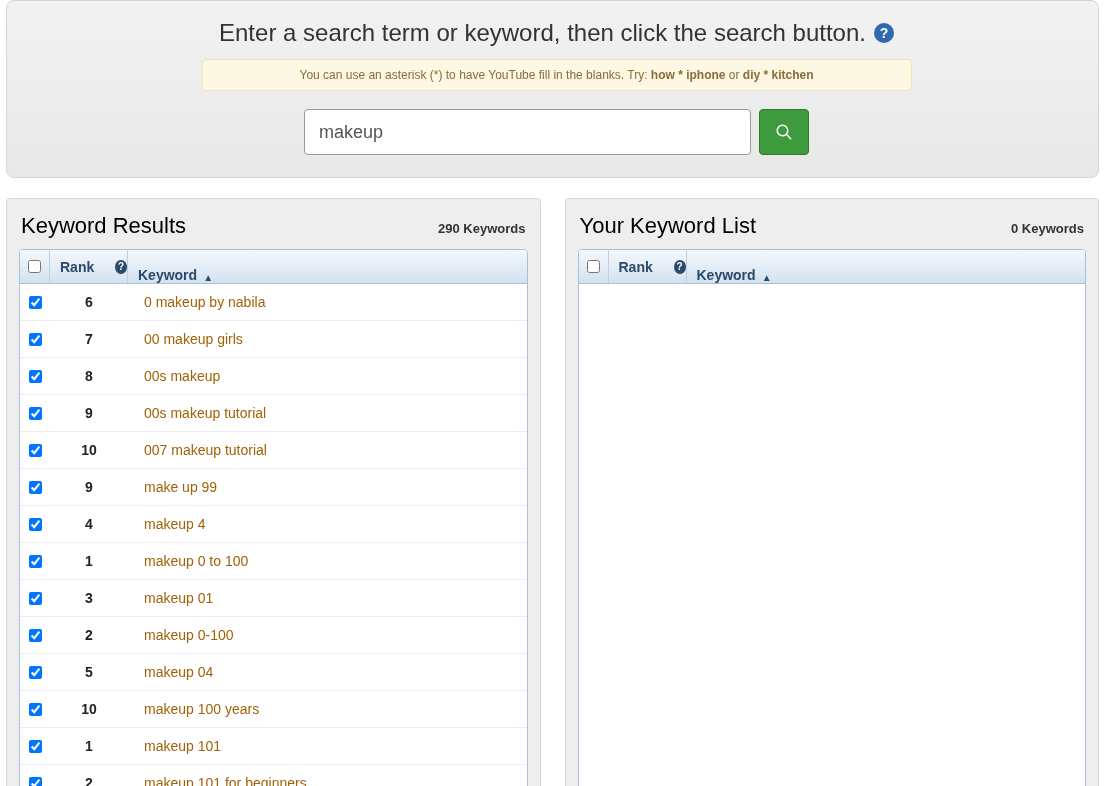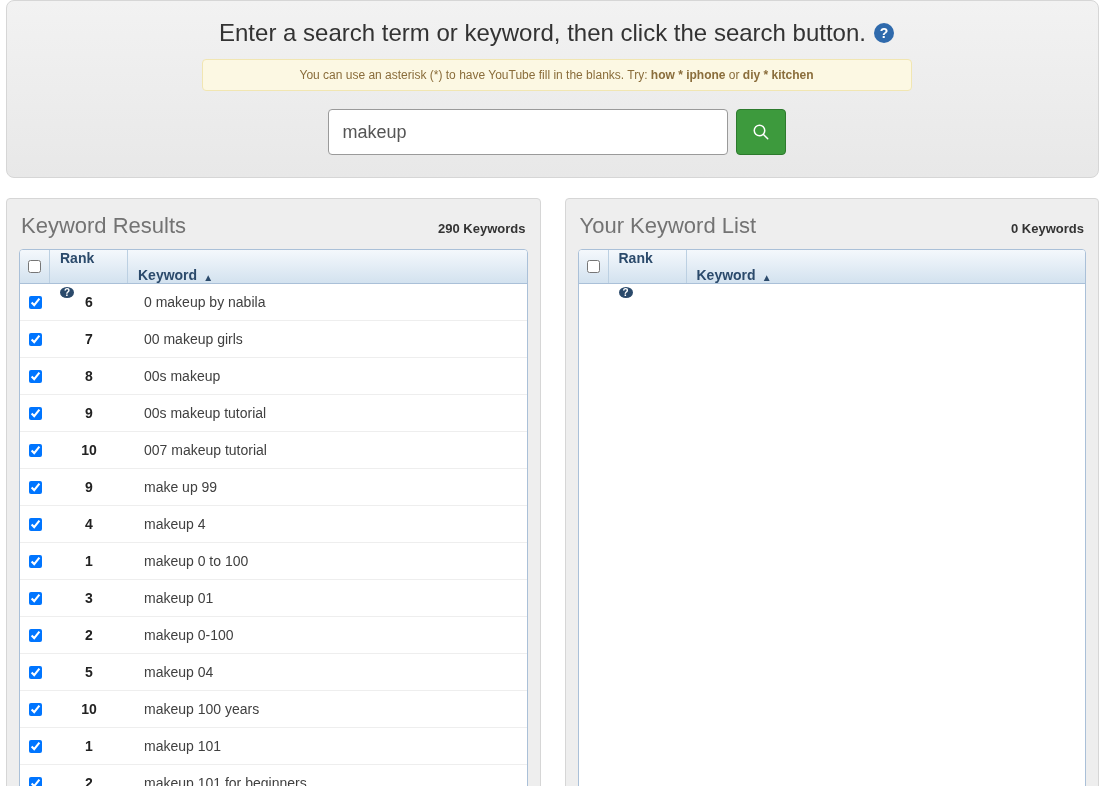--- a/index.html
+++ b/index.html
@@ -53,21 +53,21 @@
     margin-bottom: 18px;
   }
   .hint-bar b { color: #8a6d3b; }
   .search-row {
     display: flex;
     justify-content: center;
     align-items: stretch;
     gap: 8px;
   }
   .search-input {
-    width: 400px;
+    width: 447px;
     height: 46px;
     border: 1px solid #9a9a9a;
     border-radius: 4px;
     padding: 0 14px;
     font-size: 18px;
     color: #555;
     outline: none;
   }
   .search-btn {
     width: 50px;
@@ -99,21 +99,21 @@
     min-width: 0;
   }
   .panel-header {
     display: flex;
     justify-content: space-between;
     align-items: baseline;
     padding: 4px 2px 10px 2px;
   }
   .panel-title {
     font-size: 22px;
-    color: #737373;
+    color: #000000;
     font-weight: 400;
   }
   .panel-count {
     font-size: 13px;
     font-weight: bold;
     color: #333;
   }
   .table-wrap {
     border: 1px solid #aac0d8;
     border-radius: 4px;
@@ -137,26 +137,25 @@
     display: flex;
     align-items: center;
     justify-content: center;
     border-right: 1px solid #bcd0e2;
     height: 100%;
   }
   .th-rank {
     width: 78px;
     padding-left: 10px;
     display: flex;
-    align-items: flex-start;
+    align-items: center;
     gap: 21px;
     border-right: 1px solid #bcd0e2;
     height: 100%;
     cursor: pointer;
-    flex-direction: column;
   }
   .th-keyword {
     flex: 1;
     padding-left: 10px;
     display: flex;
     align-items: flex-end;
     gap: 4px;
     height: 100%;
     cursor: pointer;
   }
@@ -198,21 +197,21 @@
   }
   .td-rank {
     width: 78px;
     text-align: center;
     font-weight: bold;
     color: #222;
   }
   .td-keyword {
     flex: 1;
     padding-left: 16px;
-    color: #404040;
+    color: #a16207;
   }
   input[type=checkbox] {
     width: 13px; height: 13px;
     cursor: pointer;
   }
   
   .tbody::-webkit-scrollbar { width: 16px; }
   .tbody::-webkit-scrollbar-track { background: #f1f1f1; }
   .tbody::-webkit-scrollbar-thumb { background: #c7c7c7; border-radius: 2px; }
 </style>

